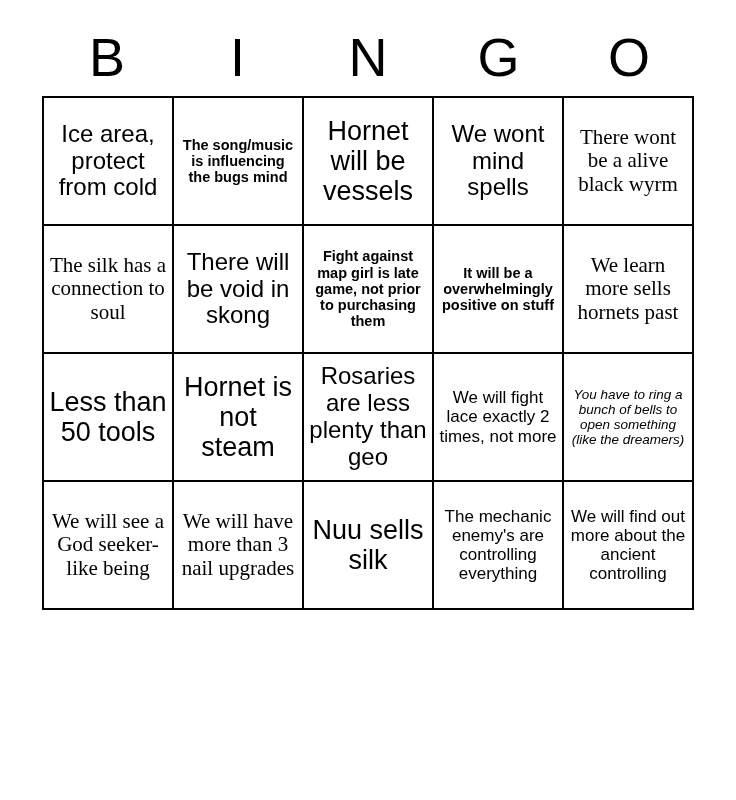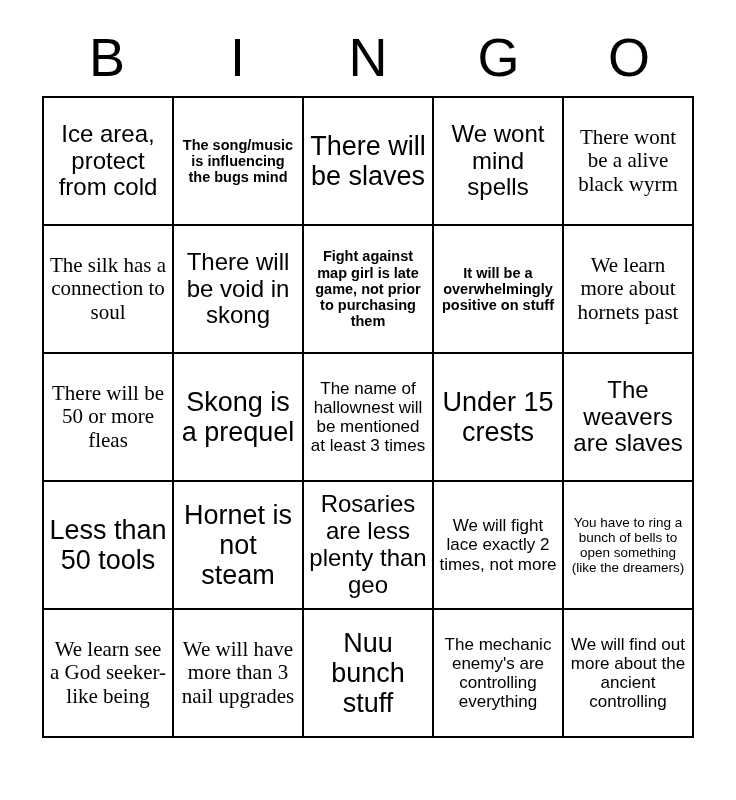--- a/index.html
+++ b/index.html
@@ -57,68 +57,61 @@
     overflow-wrap: break-word;
     hyphens: none;
     line-height: 1.12;
   }
   
   td.fs-xl   { font-size: 27px; }
   td.fs-lg   { font-size: 24px; }
   td.fs-md   { font-size: 21px; font-family: Liberation Serif, serif; }
   td.fs-sm   { font-size: 17px; }
   td.fs-xs   { font-size: 14.5px; font-weight: bold; }
-  td.fs-xxs  { font-size: 13.5px; }
+  td.fs-xxs  { font-size: 13.5px; font-style: italic; }
 </style>
 </head>
 <body>
 
 <div class="card">
 
   <div class="header">
     <div class="header-letter">B</div>
     <div class="header-letter">I</div>
     <div class="header-letter">N</div>
     <div class="header-letter">G</div>
     <div class="header-letter">O</div>
   </div>
 
   <table class="bingo-grid">
     <tbody>
       <tr>
         <td class="fs-lg">Ice area, protect from cold</td>
         <td class="fs-xs">The song/music is influencing the bugs mind</td>
-        <td class="fs-xl">There will be slaves</td>
+        <td class="fs-xl">Hornet will be vessels</td>
         <td class="fs-lg">We wont mind spells</td>
         <td class="fs-md">There wont be a alive black wyrm</td>
       </tr>
       <tr>
         <td class="fs-md">The silk has a connection to soul</td>
         <td class="fs-lg">There will be void in skong</td>
         <td class="fs-xs">Fight against map girl is late game, not prior to purchasing them</td>
         <td class="fs-xs">It will be a overwhelmingly positive on stuff</td>
-        <td class="fs-md">We learn more about hornets past</td>
-      </tr>
-      <tr>
-        <td class="fs-md">There will be 50 or more fleas</td>
-        <td class="fs-xl">Skong is a prequel</td>
-        <td class="fs-sm">The name of hallownest will be mentioned at least 3 times</td>
-        <td class="fs-xl">Under 15 crests</td>
-        <td class="fs-lg">The weavers are slaves</td>
+        <td class="fs-md">We learn more sells hornets past</td>
       </tr>
       <tr>
         <td class="fs-xl">Less than 50 tools</td>
         <td class="fs-xl">Hornet is not steam</td>
         <td class="fs-lg">Rosaries are less plenty than geo</td>
         <td class="fs-sm">We will fight lace exactly 2 times, not more</td>
         <td class="fs-xxs">You have to ring a bunch of bells to open something (like the dreamers)</td>
       </tr>
       <tr>
-        <td class="fs-md">We learn see a God seeker-like being</td>
+        <td class="fs-md">We will see a God seeker-like being</td>
         <td class="fs-md">We will have more than 3 nail upgrades</td>
-        <td class="fs-xl">Nuu bunch stuff</td>
+        <td class="fs-xl">Nuu sells silk</td>
         <td class="fs-sm">The mechanic enemy's are controlling everything</td>
         <td class="fs-sm">We will find out more about the ancient controlling</td>
       </tr>
     </tbody>
   </table>
 
 </div>
 
 </body></html>

